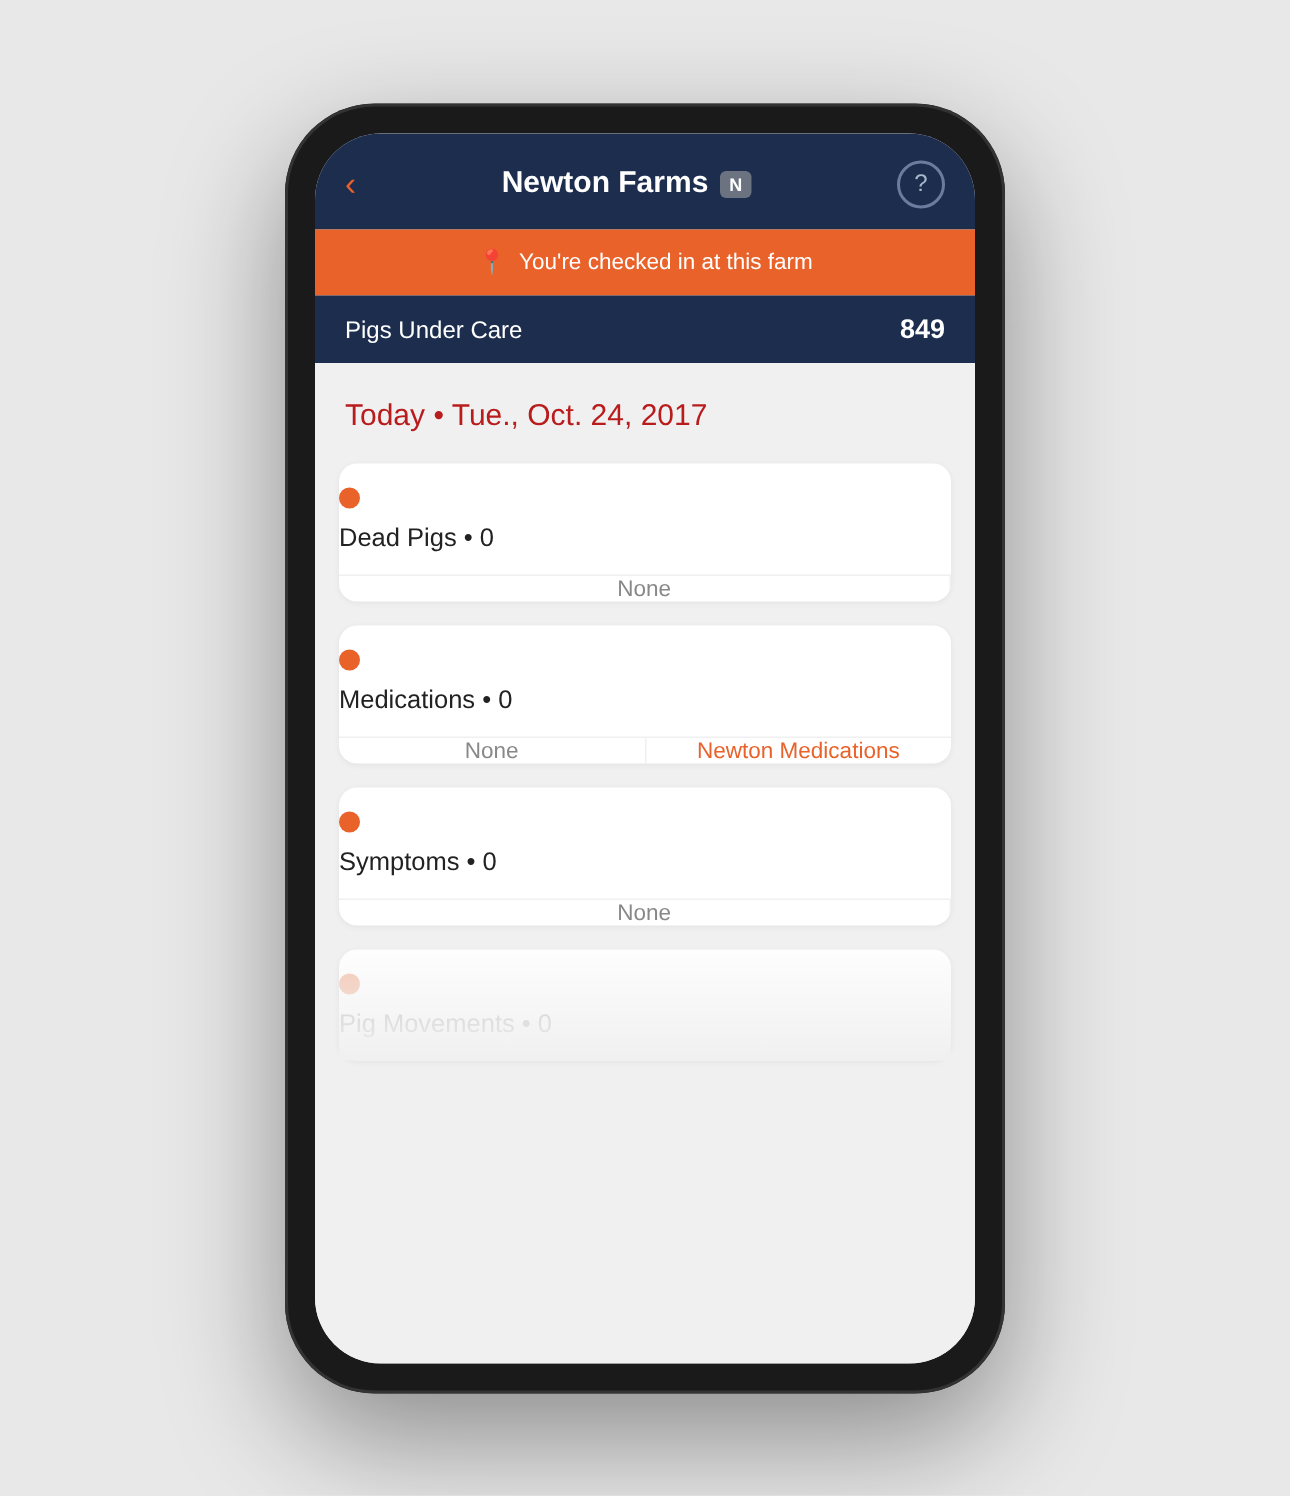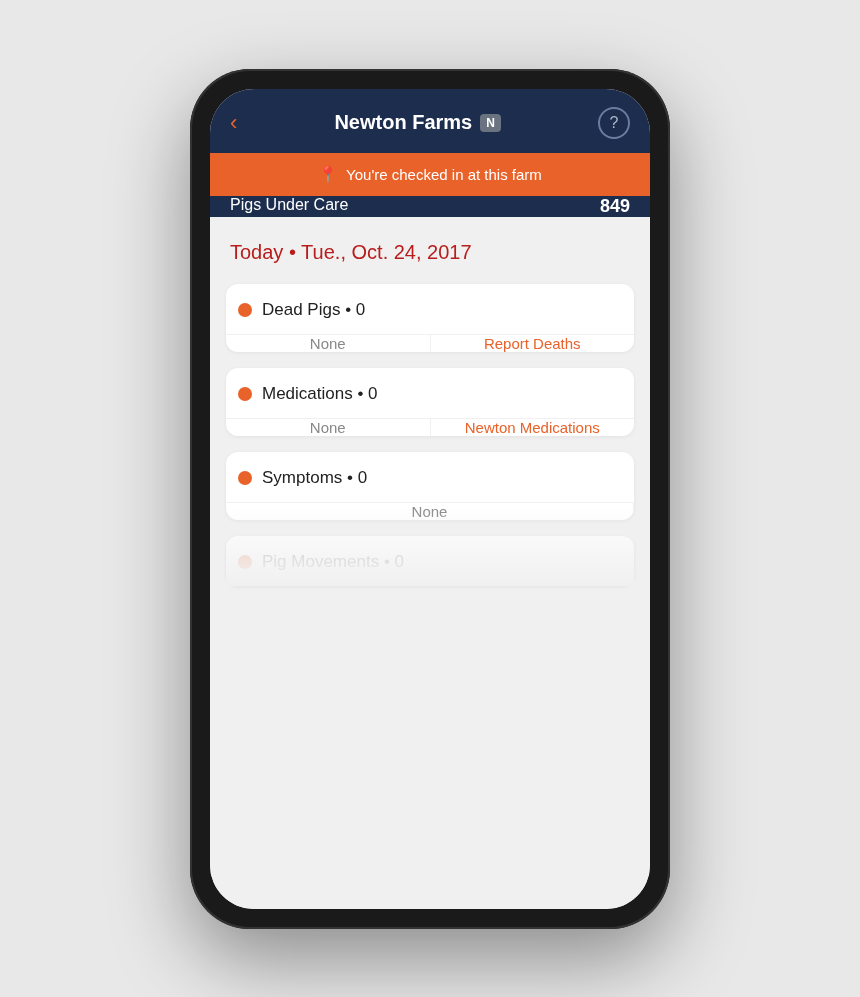--- a/index.html
+++ b/index.html
@@ -96,23 +96,23 @@
       font-weight: 500;
     }
 
     .checkin-icon {
       font-size: 16px;
     }
 
     
     .pigs-bar {
       background: #1c2d4e;
-      padding: 0 20px;
-      display: flex;
-      align-items: flex-start;
+      padding: 12px 20px;
+      display: flex;
+      align-items: flex-end;
       justify-content: space-between;
       color: #ffffff;
       font-size: 16px;
       font-weight: 400;
     }
 
     .pigs-count {
       font-weight: 700;
       font-size: 18px;
     }
@@ -136,24 +136,24 @@
     
     .card {
       background: #fff;
       border-radius: 12px;
       margin-bottom: 16px;
       overflow: hidden;
       box-shadow: 0 1px 4px rgba(0,0,0,0.06);
     }
 
     .card-header {
-      padding: 16px 12px 14px;
-      display: flex;
-      align-items: center;
+      padding: 16px 0 14px;
+      display: flex;
       gap: 10px;
+      flex-direction: column;
     }
 
     .card-dot {
       width: 14px;
       height: 14px;
       border-radius: 50%;
       background: #e8622a;
       flex-shrink: 0;
     }
 
@@ -241,21 +241,20 @@
     <div class="scroll-content">
       <div class="date-label">Today • Tue., Oct. 24, 2017</div>
 
       <div class="card">
         <div class="card-header">
           <span class="card-dot"></span>
           <span class="card-title">Dead Pigs • 0</span>
         </div>
         <div class="card-actions">
           <button class="card-action none">None</button>
-          <button class="card-action report">Report Deaths</button>
         </div>
       </div>
 
       <div class="card">
         <div class="card-header">
           <span class="card-dot"></span>
           <span class="card-title">Medications • 0</span>
         </div>
         <div class="card-actions">
           <button class="card-action none">None</button>

